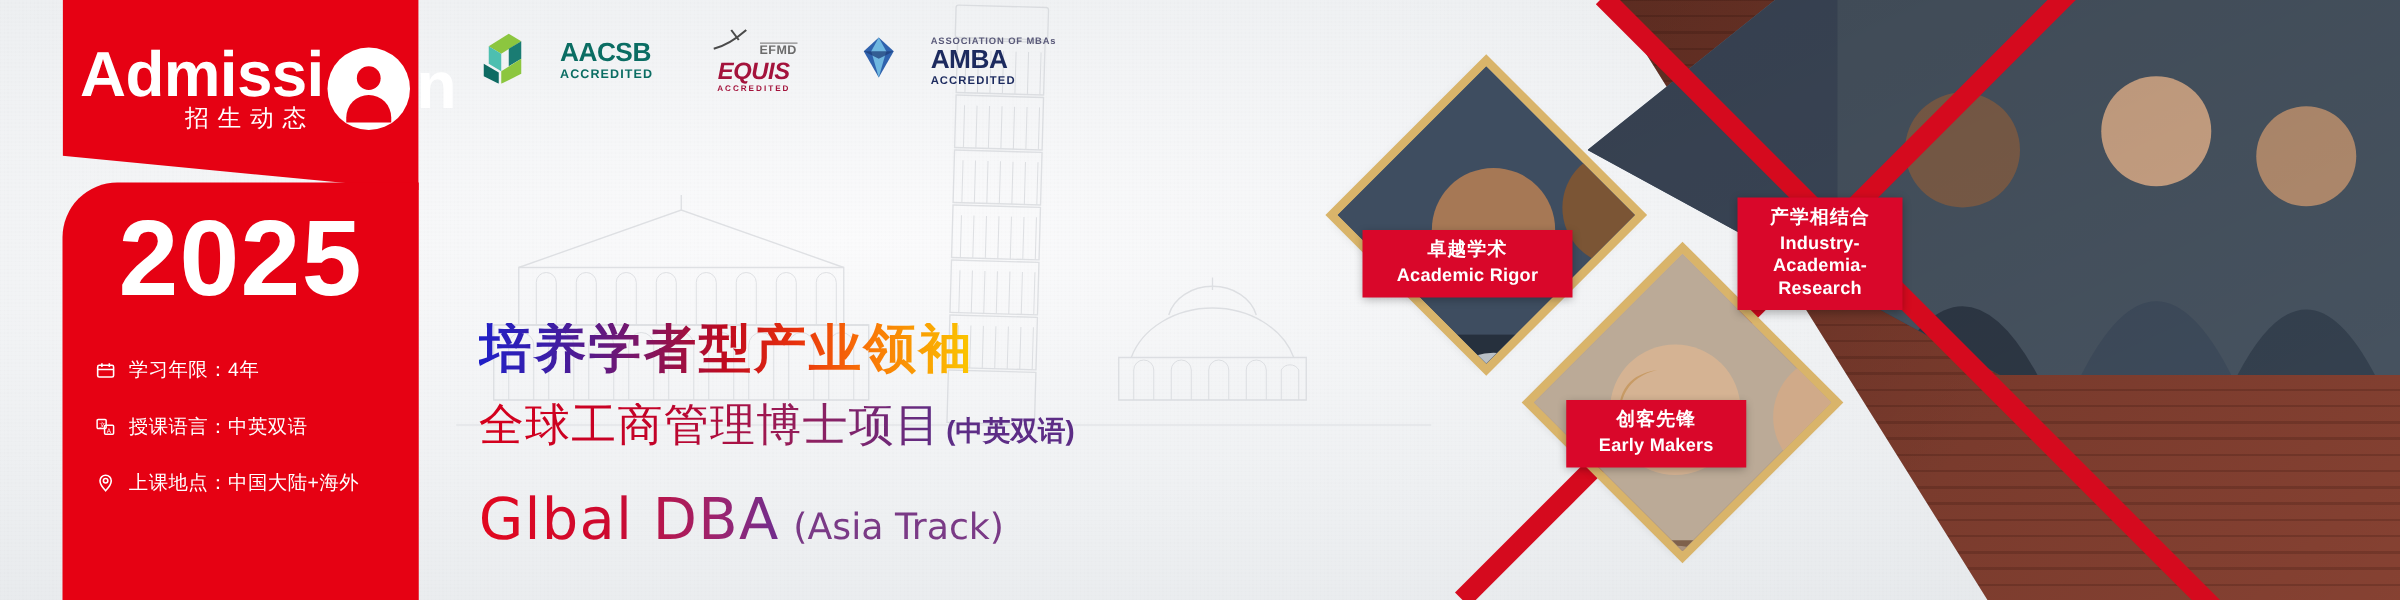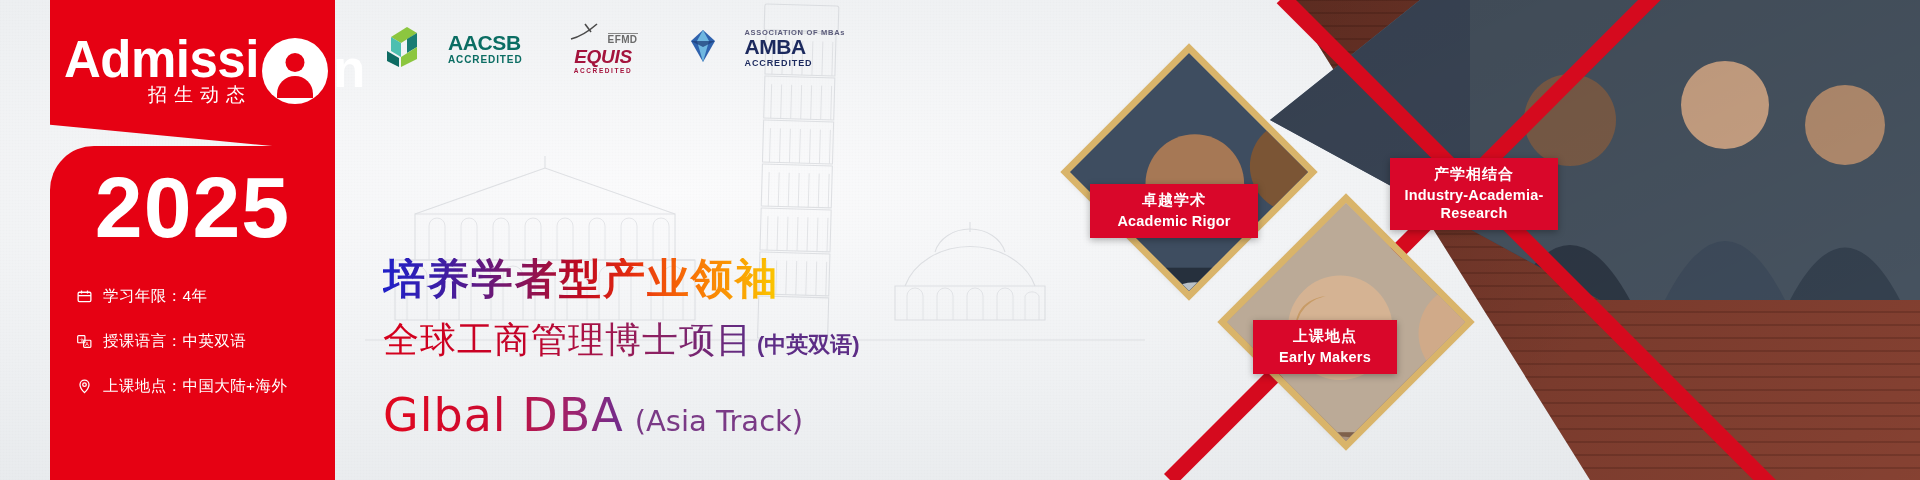--- a/index.html
+++ b/index.html
@@ -197,21 +197,21 @@
 
   
   .lab {
     position:absolute; background:#d9072a; color:#fff;
     padding:7px 14px 8px; line-height:1.25; text-align:center;
     box-shadow:0 2px 7px rgba(0,0,0,.3);
   }
   .lab .cn { font-size:15px; font-weight:700; letter-spacing:1px; display:block; }
   .lab .en { font-size:14.5px; font-weight:700; letter-spacing:.2px; display:block; margin-top:2px;}
   .lab1 { left:1090px; top:184px; width:168px; }
-  .lab2 { left:1390px; top:158px; width:168px; }
+  .lab2 { left:1390px; top:158px; width:132px; }
   .lab3 { left:1253px; top:320px; width:144px; }
 
   .big-photo {
     position:absolute; left:1270px; top:0; width:650px; height:300px;
     clip-path: polygon(150px 0, 650px 0, 650px 300px, 330px 300px, 0 120px);
   }
 </style>
 </head>
 <body>
 
@@ -464,18 +464,18 @@
 
   <div class="lab lab1">
     <span class="cn">卓越学术</span>
     <span class="en">Academic Rigor</span>
   </div>
   <div class="lab lab2">
     <span class="cn">产学相结合</span>
     <span class="en">Industry-Academia-Research</span>
   </div>
   <div class="lab lab3">
-    <span class="cn">上课地点</span>
+    <span class="cn">创客先锋</span>
     <span class="en">Early Makers</span>
   </div>
 
   <div style="position:absolute;left:333px;top:38px;color:#fff;font-size:53px;font-weight:700;z-index:5;">n</div>
 </div>
 
 </body></html>

